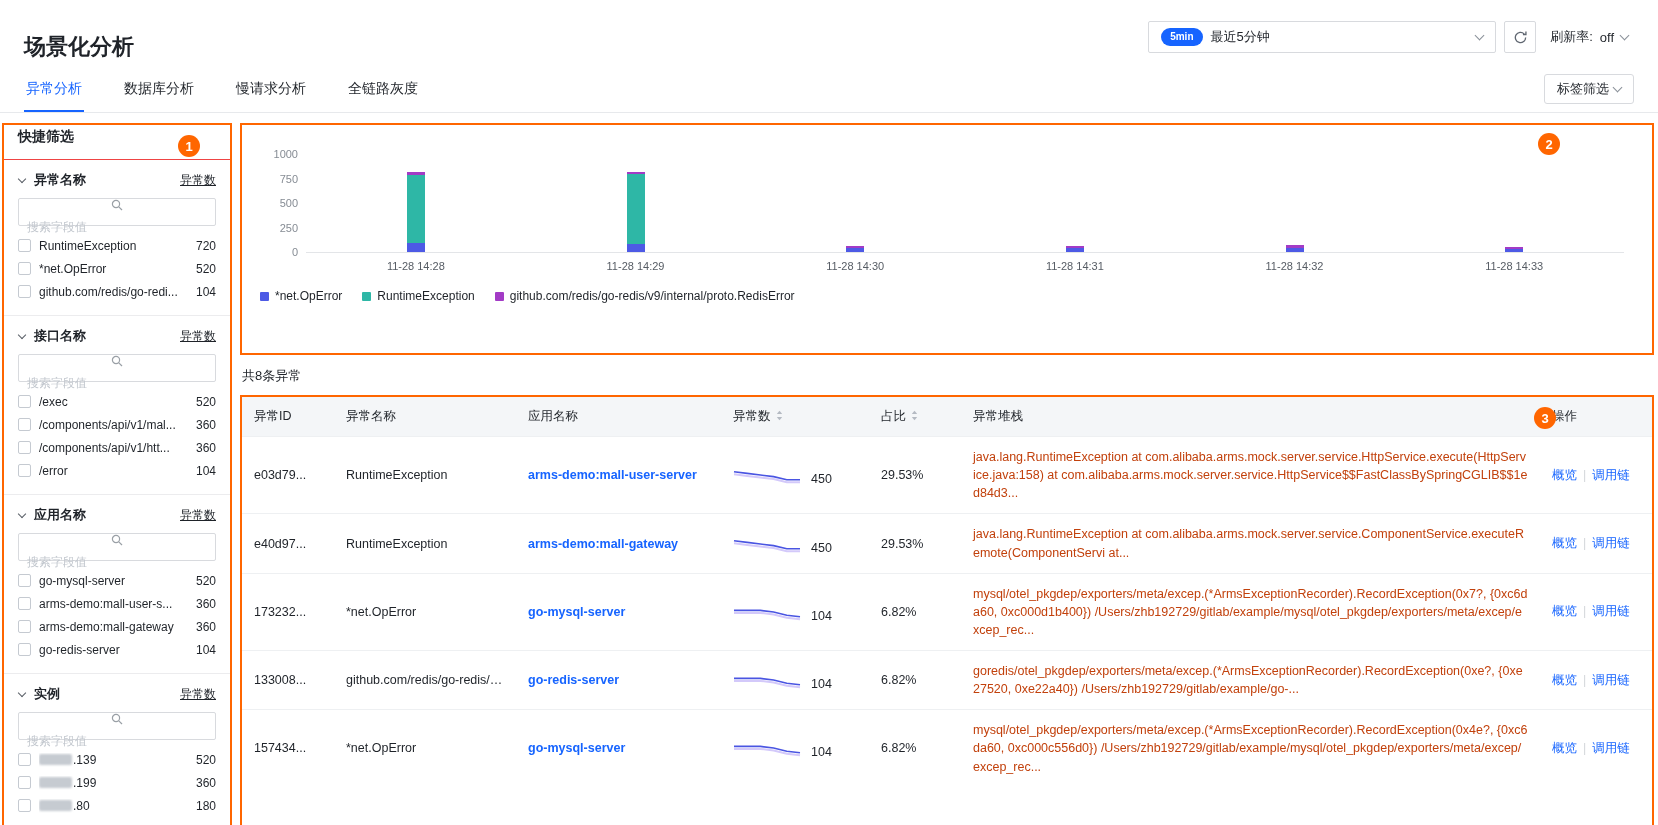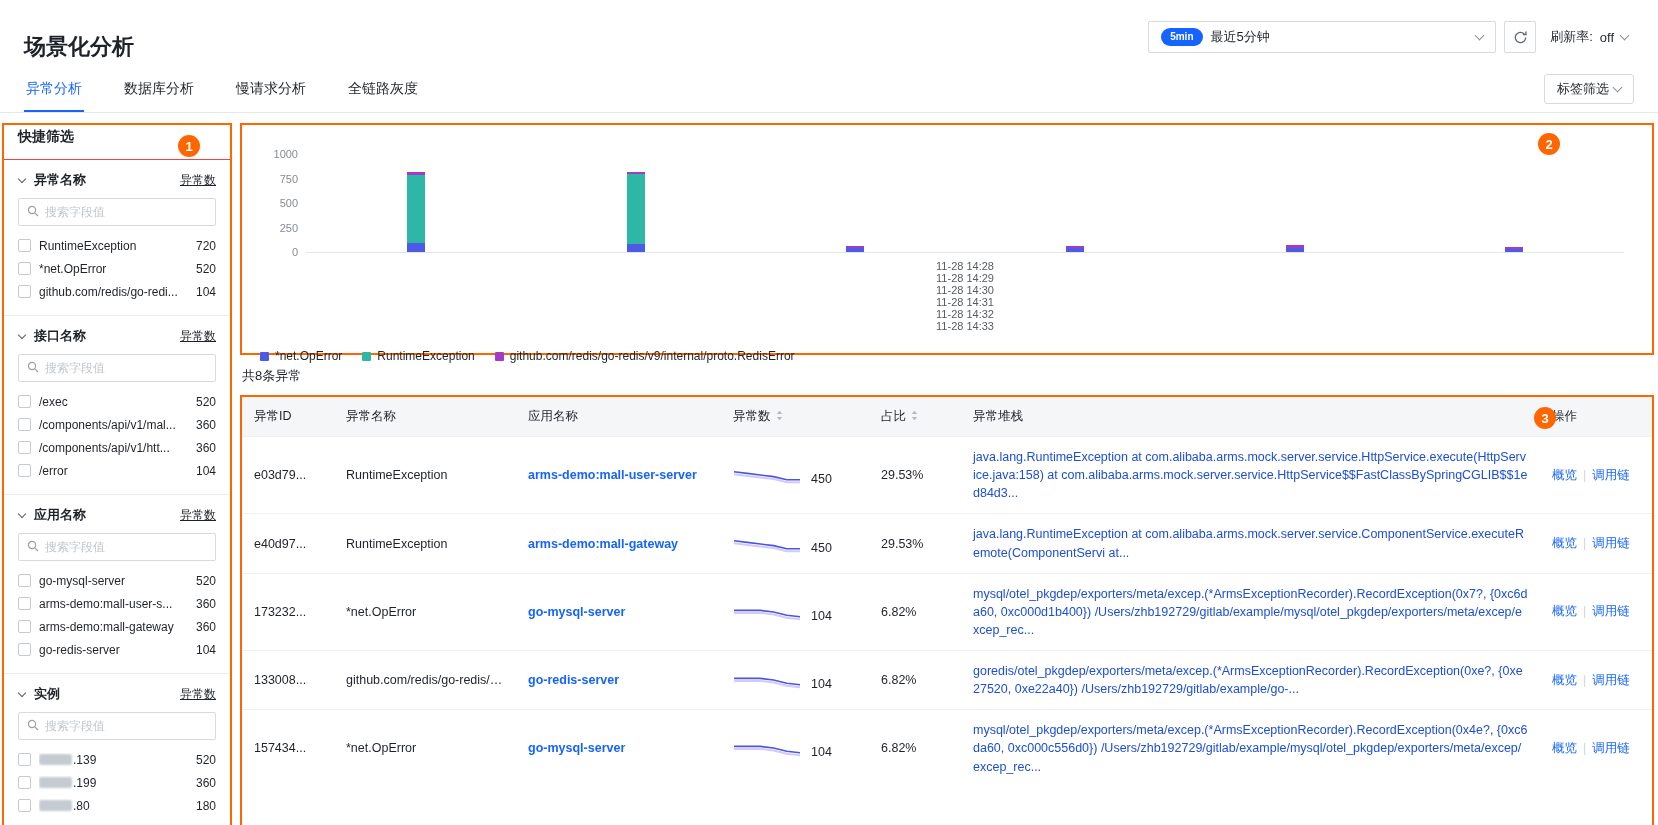--- a/index.html
+++ b/index.html
@@ -42,60 +42,60 @@
   .badge-1 { top:10px; right:30px; }
   .sidebar-title { font-size:14px; font-weight:700; padding:3px 14px 13px; border-bottom:1px solid #ef4444; }
   .f-section { padding:11px 14px 12px; border-bottom:1px solid #ececee; }
   .f-section:last-child { border-bottom:none; }
   .sec-head { display:flex; align-items:center; margin-bottom:9px; }
   .caret { width:6px; height:6px; border-right:1.3px solid #585e66; border-bottom:1.3px solid #585e66;
     transform:rotate(45deg); margin:-3px 9px 0 1px; flex:none; cursor:pointer; }
   .sec-title { font-size:13px; font-weight:700; }
   .metric-link { margin-left:auto; font-size:12px; color:#1f2329; text-decoration:underline; cursor:pointer; }
   .sec-search { height:28px; border:1px solid #d8dade; border-radius:2px; display:flex; align-items:center;
-    gap:6px; padding:0 8px; margin-bottom:8px; background:#fff; }
+    gap:6px; padding:0 8px; margin-bottom:8px; background:#fff;flex-direction:column; }
   .sec-search input { border:none; outline:none; width:100%; font-size:12px; font-family:inherit; color:#1f2329; background:transparent; }
   .sec-search input::placeholder { color:#c2c7ce; }
   .f-item { display:flex; align-items:center; height:23px; font-size:12px; cursor:pointer; }
   .cb { width:13px; height:13px; border:1px solid #c5cad1; border-radius:2px; background:#fff; margin-right:8px; flex:none; }
   .f-label { flex:1; white-space:nowrap; overflow:hidden; }
   .redact { display:inline-block; width:33px; height:11px; background:#c6cbd1; border-radius:2px;
     margin-right:1px; vertical-align:-1px; filter:blur(.8px); }
   .f-count { margin-left:6px; }
 
   
   .main-col { flex:1; min-width:0; display:flex; flex-direction:column; }
 
   
   .chart-card { height:232px; border:2px solid var(--anno); position:relative; padding:12px 18px 10px; background:#fff; }
   .badge-2 { top:8px; right:92px; }
   .chart-title { font-size:14px; }
   .chart-type-icon { position:absolute; top:12px; right:122px; cursor:pointer; }
   .plot { position:relative; height:98px; margin:18px 10px 0 46px; border-bottom:1px solid #e3e5e8; }
   .y-label { position:absolute; left:-46px; width:38px; text-align:right; font-size:11px; color:#868c94; }
   .bar { position:absolute; bottom:0; width:18px; display:flex; flex-direction:column-reverse; }
-  .x-labels { display:flex; margin:7px 10px 15px 46px;flex-direction:column; }
+  .x-labels { display:flex; margin:7px 10px 15px 46px; }
   .x-label { flex:1; text-align:center; font-size:11px; color:#565c64; }
   .legend { display:flex; gap:20px; align-items:center; margin-top:17px; }
   .legend-item { display:flex; align-items:center; gap:6px; font-size:12px; cursor:pointer; }
   .swatch { width:9px; height:9px; border-radius:1px; flex:none; }
 
   .summary { margin:12px 2px 10px; font-size:13px; }
 
   
   .table-card { flex:1; border:2px solid var(--anno); position:relative; background:#fff; overflow:hidden; }
   .badge-3 { top:10px; right:96px; }
   .tbl { width:100%; border-collapse:collapse; table-layout:fixed; }
   .tbl th { background:#f4f6f8; text-align:left; font-size:12.5px; font-weight:400; color:#1f2329; padding:11px 12px; }
   .tbl th:nth-child(1){ width:92px; }  .tbl th:nth-child(2){ width:182px; }
   .tbl th:nth-child(3){ width:205px; } .tbl th:nth-child(4){ width:148px; }
   .tbl th:nth-child(5){ width:92px; }  .tbl th:nth-child(7){ width:112px; }
   .tbl td { padding:11px 12px; font-size:12.5px; border-top:1px solid #eef0f2; vertical-align:middle; }
   .td-id, .td-name { white-space:nowrap; overflow:hidden; text-overflow:ellipsis; }
-  .td-stack { font-size:12px; color:#1d4ed8; line-height:1.45; word-break:break-all; }
+  .td-stack { font-size:12px; color:#c2410c; line-height:1.45; word-break:break-all; }
   .app-link { color:var(--accent); font-weight:700; cursor:pointer; }
   .count-wrap { display:flex; align-items:flex-end; gap:10px; }
   .act-link { color:var(--accent); cursor:pointer; white-space:nowrap; }
   .act-div { color:#d4d7db; margin:0 6px; }
   .sort-icon { margin-left:4px; vertical-align:-2px; cursor:pointer; display:inline-block; }
 </style>
 </head>
 <body>
 
 <div class="page">

